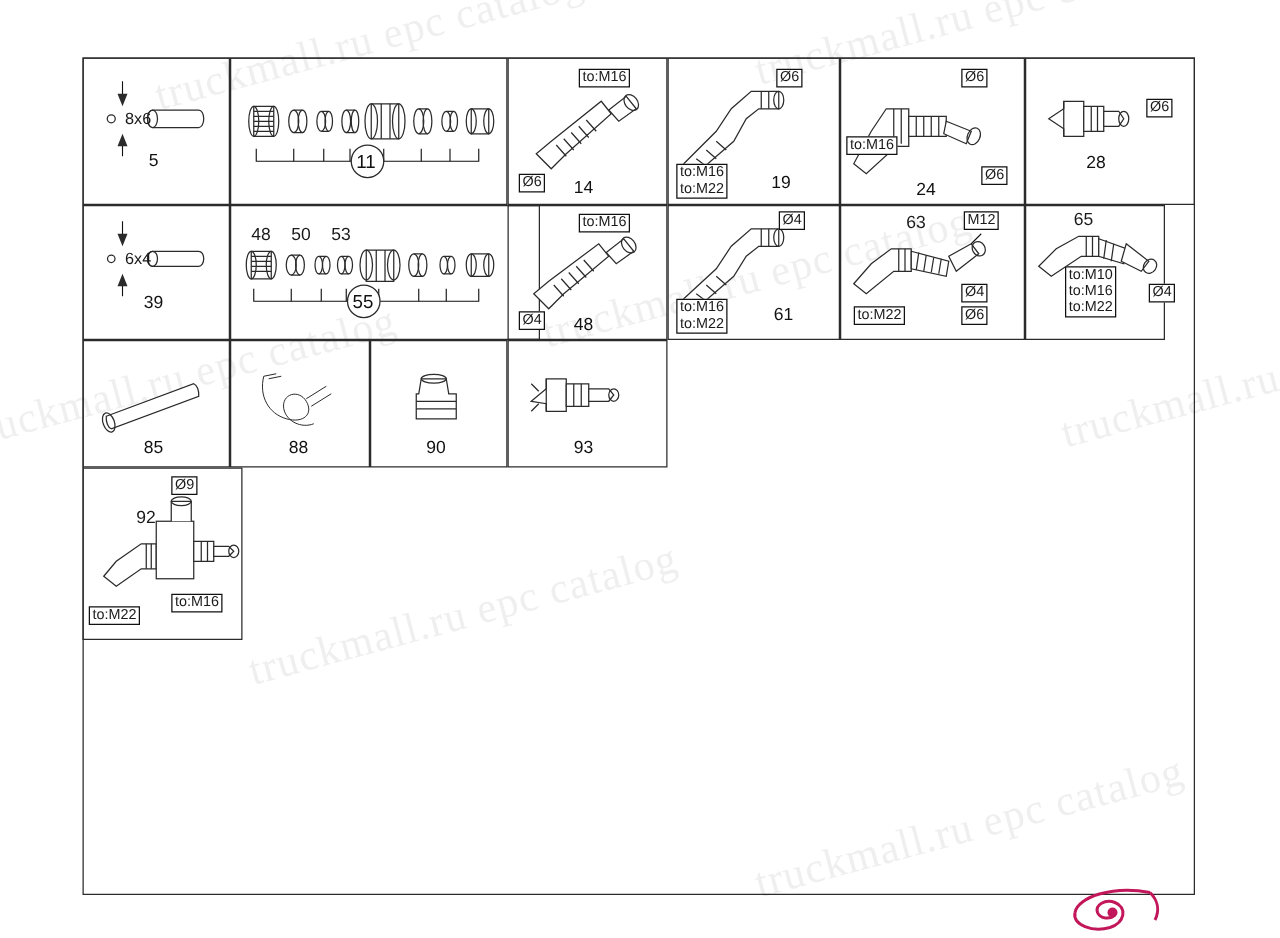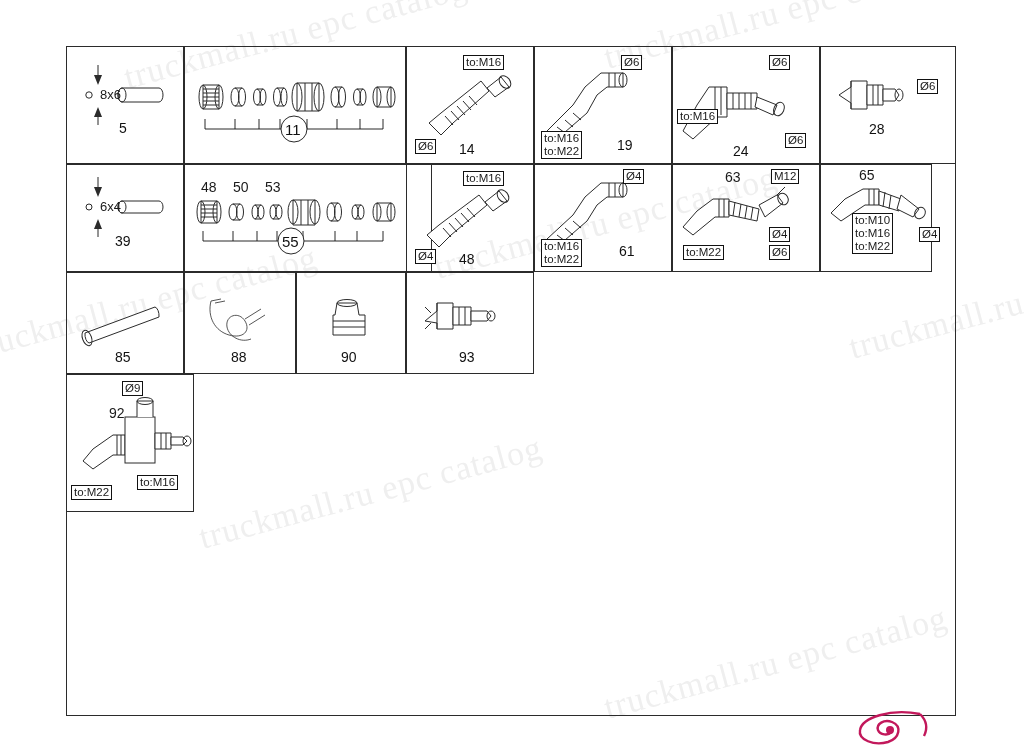--- a/index.html
+++ b/index.html
@@ -383,21 +383,21 @@
       <path d="M50,60 L50,80 M54,60 L54,80"></path>
       <rect x="58" y="42" width="30" height="46" fill="#fff"></rect>
       <path d="M70,42 L70,26 L86,26 L86,42" fill="#fff"></path>
       <ellipse cx="78" cy="26" rx="8" ry="3.5"></ellipse>
       <path d="M88,58 L104,58 L104,74 L88,74 Z" fill="#fff"></path>
       <path d="M94,58 L94,74 M99,58 L99,74"></path>
       <path d="M104,62 L116,62 L120,66 L116,70 L104,70 Z" fill="#fff"></path>
       <ellipse cx="120" cy="66" rx="4" ry="5"></ellipse>
     </g>
   </svg>
-  <div class="tag" style="left:55px;top:6px;">Ø9</div>
+  <div class="tag" style="left:70px;top:6px;">Ø9</div>
   <div class="plain" style="left:42px;top:30px;font-size:14px;">92</div>
   <div class="tag" style="left:4px;top:110px;">to:M22</div>
   <div class="tag" style="left:70px;top:100px;">to:M16</div>
 </div>
 
 <div class="logo">
   <svg class="swirl" width="86" height="40">
     <g fill="none" stroke="#c2185b" stroke-width="2.4">
       <path d="M74,8 C44,2 16,12 14,24 C12,34 28,40 42,36 C54,32 56,20 46,16 C38,13 30,18 32,24 C34,29 42,30 46,26"></path>
       <path d="M74,8 C80,14 82,22 78,30"></path>

